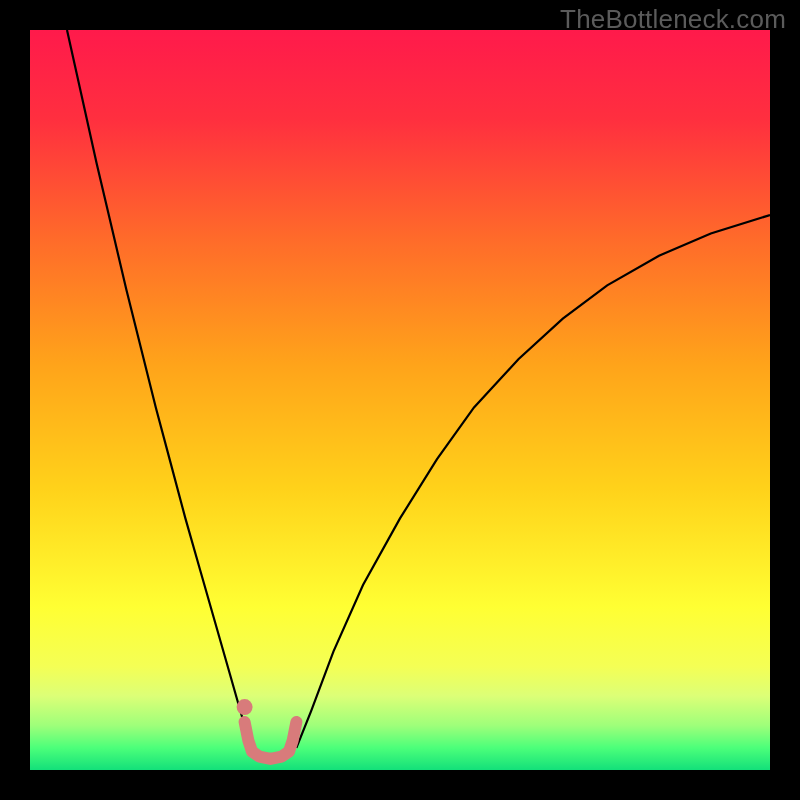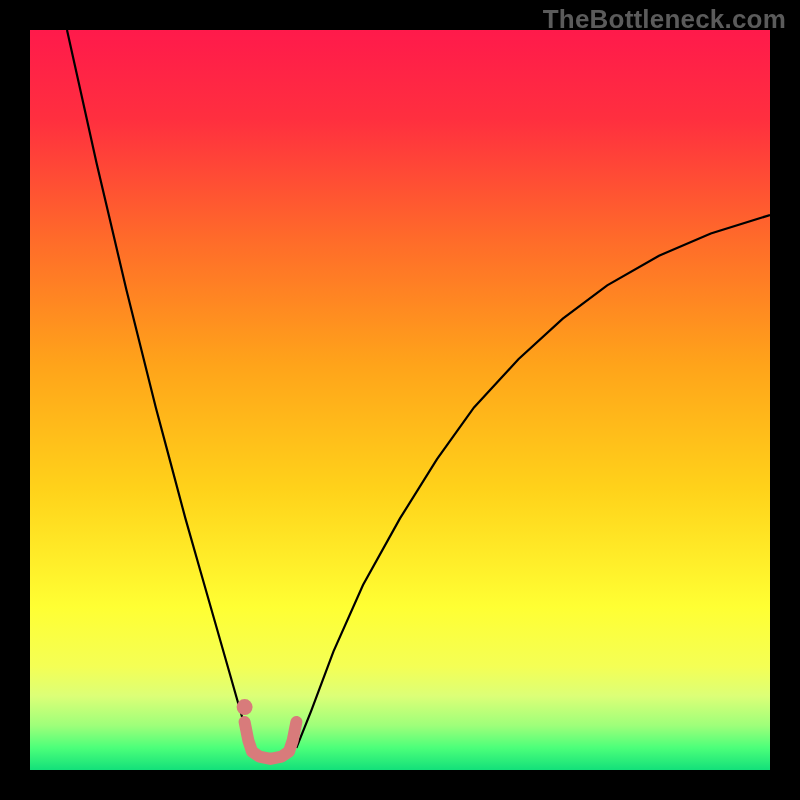--- a/index.html
+++ b/index.html
@@ -10,21 +10,20 @@
     background: #000;
     overflow: hidden;
   }
   .frame {
     position: absolute;
     left: 0;
     top: 0;
     width: 800px;
     height: 800px;
     background: #000;
-    font-weight: bold;
   }
   .plot {
     position: absolute;
     left: 30px;
     top: 30px;
     width: 740px;
     height: 740px;
     overflow: hidden;
   }
   .watermark {

